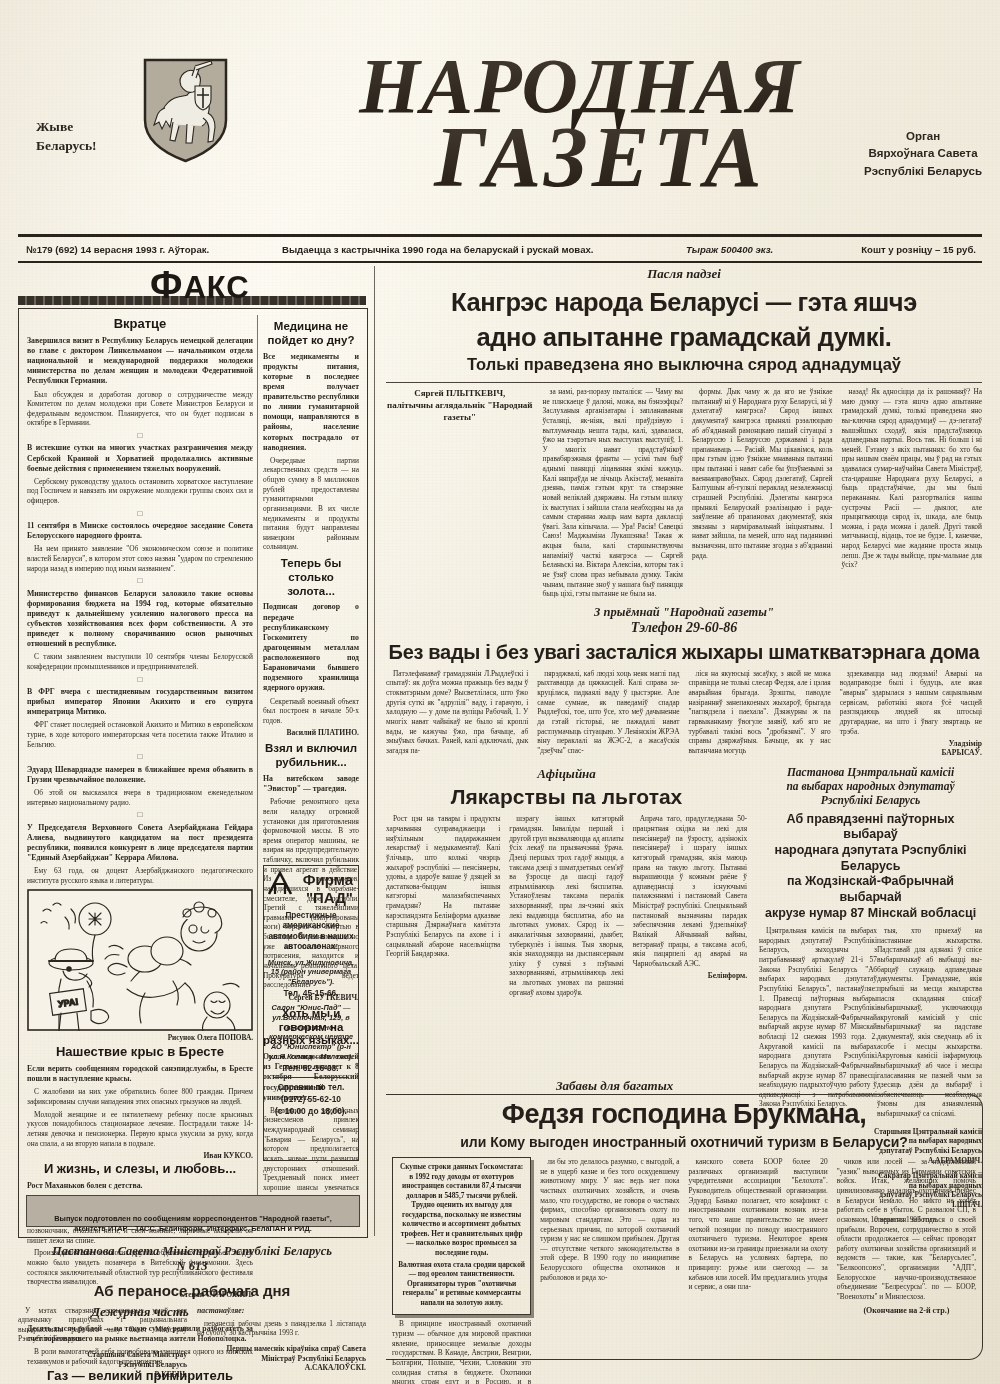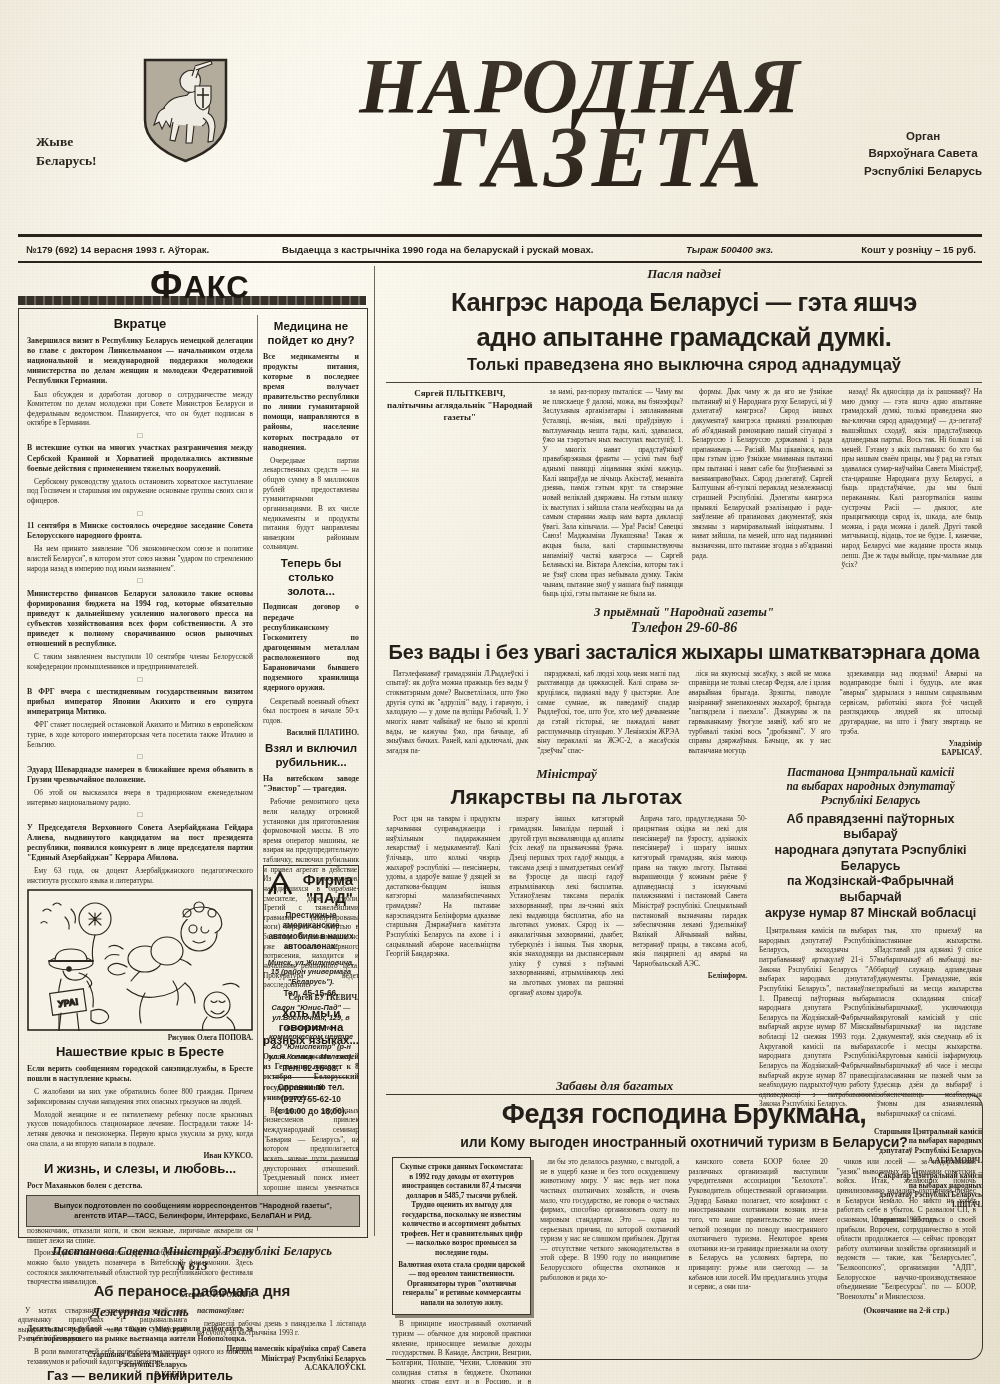--- a/index.html
+++ b/index.html
@@ -18,21 +18,21 @@
       radial-gradient(ellipse at 18% 12%, #fffdf6 0%, #f4f0e3 45%, #ece6d6 100%);
   }
   .grain{position:absolute;inset:0;opacity:.33;pointer-events:none;
     background-image:
       repeating-linear-gradient(0deg, rgba(120,104,76,.055) 0px, rgba(120,104,76,.055) 1px, transparent 1px, transparent 3px),
       repeating-linear-gradient(90deg, rgba(120,104,76,.04) 0px, rgba(120,104,76,.04) 1px, transparent 1px, transparent 4px);}
   .sheet{position:absolute;inset:0;}
 
   
   .masthead{position:absolute;left:0;top:0;width:1000px;height:232px;}
-  .slogan{position:absolute;left:36px;top:133px;font-family:"Liberation Serif",serif;font-weight:bold;font-size:13.5px;line-height:1.38;color:#2b2620;}
+  .slogan{position:absolute;left:36px;top:118px;font-family:"Liberation Serif",serif;font-weight:bold;font-size:13.5px;line-height:1.38;color:#2b2620;}
   .arms{position:absolute;left:143px;top:58px;width:85px;height:105px;}
   .organ{position:absolute;right:18px;top:128px;text-align:center;font-family:"Liberation Sans",sans-serif;font-weight:bold;font-size:11.5px;line-height:1.5;color:#2b2620;}
   .logo-wrap{position:absolute;left:300px;top:34px;width:560px;height:170px;}
   .logo-wrap svg{width:100%;height:100%;}
 
   .rule-top{position:absolute;left:18px;top:234px;width:964px;height:3px;background:#2a241d;}
   .infobar{position:absolute;left:18px;top:240px;width:964px;height:20px;}
   .infobar span{position:absolute;font-family:"Liberation Sans",sans-serif;font-weight:bold;font-size:9.6px;color:#241f1a;white-space:nowrap;}
   .ib1{left:8px;top:4px;}
   .ib2{left:264px;top:4px;}
@@ -64,21 +64,21 @@
   .dezh{font-family:"Liberation Serif",serif;font-style:italic;font-weight:bold;font-size:13px;text-align:center;margin:5px 0 4px;}
 
   .adbox{position:absolute;left:244px;top:556px;width:96px;height:296px;border:1.4px solid #3a342c;padding:4px 3px;box-sizing:border-box;}
   .ad-firm{font-family:"Liberation Sans",sans-serif;font-weight:bold;font-size:15px;text-align:right;line-height:1.05;margin:2px 2px 0 0;}
   .ad-sub{font-family:"Liberation Sans",sans-serif;font-weight:bold;font-size:8.2px;text-align:center;line-height:1.28;margin-top:5px;}
   .ad-addr{font-family:"Liberation Sans",sans-serif;font-style:italic;font-weight:bold;font-size:7.4px;text-align:center;line-height:1.3;margin-top:5px;}
   .ad-tel{font-family:"Liberation Sans",sans-serif;font-weight:bold;font-size:8.4px;text-align:center;margin-top:2px;}
   .ad-hr{height:1px;background:#3a342c;margin:4px 6px;}
 
   .creditbar{position:absolute;left:26px;top:1195px;width:332px;height:30px;background:#b7b0a2;border:1px solid #4a443c;}
-  .creditbar div{font-family:"Liberation Sans",sans-serif;font-weight:bold;font-size:7.4px;text-align:center;color:#1d1814;line-height:1.35;padding-top:5px;}
+  .creditbar div{font-family:"Liberation Sans",sans-serif;font-weight:bold;font-size:7.4px;text-align:center;color:#1d1814;line-height:1.35;padding-top:18px;}
 
   
   .decree{position:absolute;left:18px;top:1244px;width:348px;}
   .decree-k{font-family:"Liberation Serif",serif;font-style:italic;font-weight:bold;font-size:12.5px;text-align:center;line-height:1.18;}
   .decree-h{font-family:"Liberation Sans",sans-serif;font-weight:bold;font-size:15px;text-align:center;margin:8px 0 7px;}
   .decree-cols{display:flex;gap:10px;}
   .decree-cols > div{flex:1;}
   .decree-sig{font-family:"Liberation Serif",serif;font-weight:bold;font-size:7.5px;text-align:right;line-height:1.3;margin-top:6px;}
 
   
@@ -195,21 +195,21 @@
       <div class="body-t">
         <div class="lead">
             <p>Завершился визит в Республику Беларусь немецкой делегации во главе с доктором Линкельманом — начальником отдела национальной и международной поддержки молодежи министерства по делам женщин и молодежи Федеративной Республики Германии.</p>
           </div>
         <p>Был обсужден и доработан договор о сотрудничестве между Комитетом по делам молодежи при Совете Министров Беларуси и федеральным ведомством. Планируется, что он будет подписан в октябре в Германии.</p>
         <div class="sq">□</div>
 
         <div class="lead">
             <p>В истекшие сутки на многих участках разграничения между Сербской Краиной и Хорватией продолжались активные боевые действия с применением тяжелых вооружений.</p>
           </div>
-        <p>Сербскому руководству удалось остановить хорватское наступление под Госпичем и старшыня им окружение основные группы своих сил и офицеров.</p>
+        <p>Сербскому руководству удалось остановить хорватское наступление под Госпичем и навязать им окружение молодежи группы своих сил и офицеров.</p>
         <div class="sq">□</div>
 
         <div class="lead">
             <p>11 сентября в Минске состоялось очередное заседание Совета Белорусского народного фронта.</p>
           </div>
         <p>На нем принято заявление "Об экономическом союзе и политике властей Беларуси", в котором этот союз назван "ударом по стремлению народа назад в империю под иным названием".</p>
         <div class="sq">□</div>
 
         <div class="lead">
             <p>Министерство финансов Беларуси заложило такие основы формирования бюджета на 1994 год, которые обязательно приведут к дальнейшему усилению налогового пресса на субъектов хозяйствования всех форм собственности. А это приведет к полному сворачиванию основ рыночных отношений в республике.</p>
@@ -482,21 +482,21 @@
         <div class="sig">
           <div>Уладзімір</div>
           <div>БАРЫСАЎ.</div>
         </div>
       </div>
     </div>
 
     <div style="display:flex;gap:12px;margin-top:8px;">
 
       <div style="flex:1.62;">
-        <div class="kicker">Міністраў</div>
+        <div class="kicker">Афіцыйна</div>
         <div class="headline-4">Лякарствы па льготах</div>
         <div class="cols3">
           <div class="body-t">
               <p>Рост цэн на тавары і прадукты харчавання суправаджаецца і няўхільным падаражаннем лекарстваў і медыкаментаў. Калі ўлічыць, што колькі чвэрць жыхароў рэспублікі — пенсіянеры, удовы, а здароўе вашае ў дзяцей за дастаткова-быццам іншыя катэгорыі малазабяспечаных грамадзян? На пытанне карэспандэнта Белінформа адказвае старшыня Дзяржаўнага камітэта Рэспублікі Беларусь па ахове і і сацыяльнай абароне насельніцтва Георгій Бандарэнка.</p>
             </div>
           <div class="body-t">
               <p>шэрагу іншых катэгорый грамадзян.
 Інваліды першай і другой груп вызваляюцца ад аплаты ўсіх лекаў па прызначэнні ўрача. Дзеці першых трох гадоў жыцця, а таксама дзеці з шматдзетных сем'яў ва ўзросце да шасці гадоў атрымліваюць лекі бясплатна.
 Устаноўлены таксама пералік захворванняў, пры ля-чэнні якіх лекі выдаюцца бясплатна, або на льготных умовах. Сярод іх — анкалагічныя захворванні, дыябет, туберкулёз і іншыя.
 Тыя хворыя, якія знаходзяцца на дыспансерным уліку ў сувязі з пэўнымі захворваннямі, атрымліваюць лекі на льготных умовах па рашэнні органаў аховы здароўя.</p>

